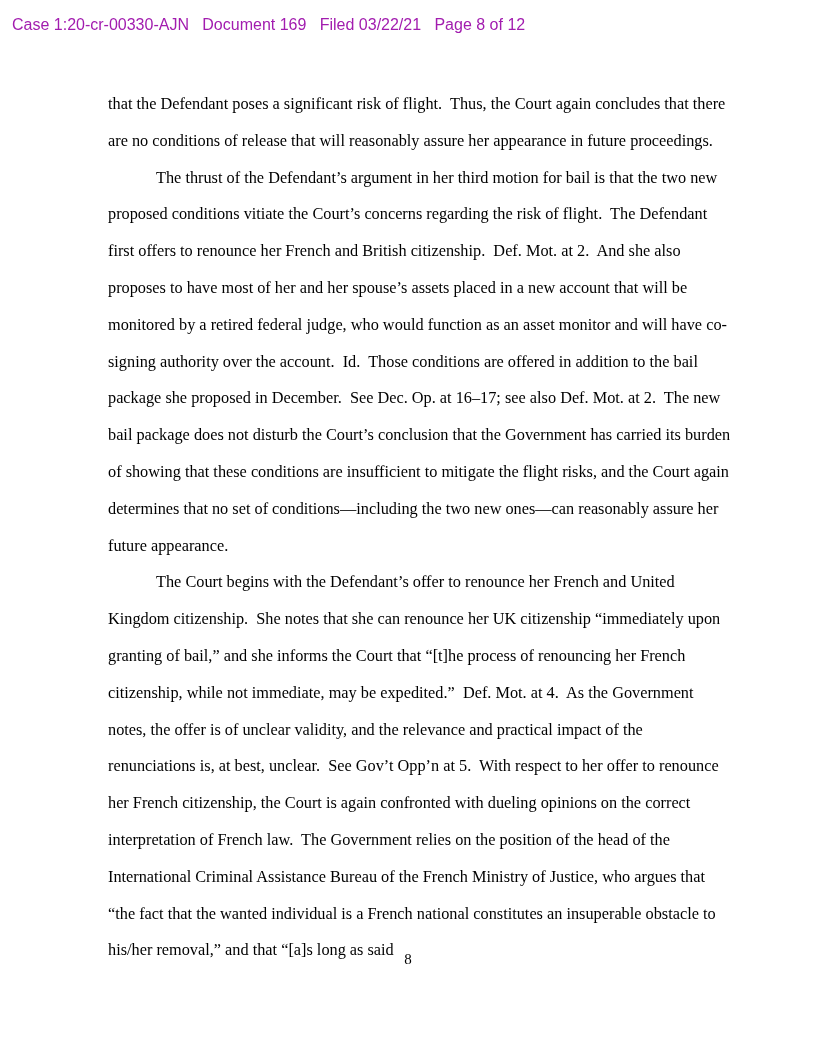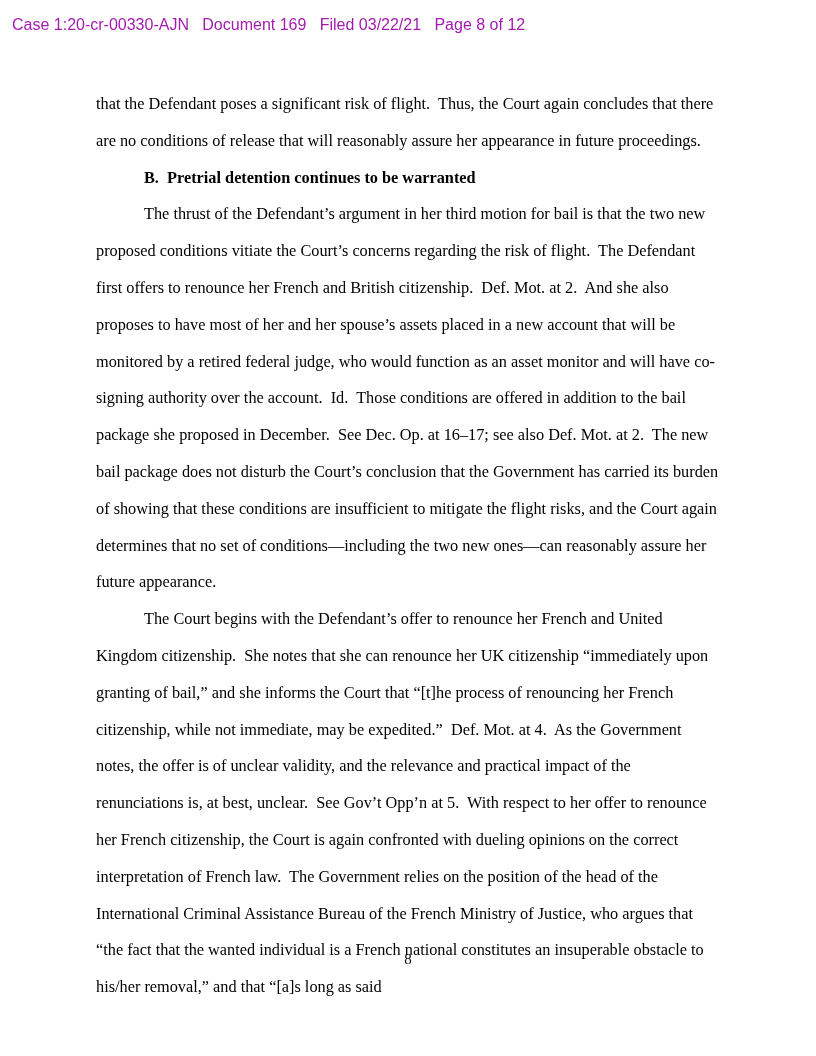--- a/index.html
+++ b/index.html
@@ -21,21 +21,21 @@
     width: 100%;
     text-align: left;
     font-family: "Liberation Sans", sans-serif;
     font-size: 16px;
     color: #a21caf;
     white-space: pre;
   }
   .content {
     position: absolute;
     top: 86px;
-    left: 96px;
+    left: 108px;
     width: 626px;
     font-size: 16.3px;
     line-height: 36.8px;
     text-align: left;
   }
   .content p {
     white-space: pre-wrap;
     text-indent: 48px;
   }
   .content p.noindent { text-indent: 0; }
@@ -53,20 +53,19 @@
 </style>
 </head>
 <body>
 
 <div class="page">
 
   <div class="case-header">Case 1:20-cr-00330-AJN   Document 169   Filed 03/22/21   Page 8 of 12</div>
 
   <div class="content">
     <p class="noindent"><span>that the Defendant poses a significant risk of flight.  Thus, the Court again concludes that there are no conditions of release that will reasonably assure her appearance in future proceedings.</span></p>
-    <p><span class="bold">B.  Pretrial detention continues to be warranted</span></p>
     <p><span>The thrust of the Defendant’s argument in her third motion for bail is that the two new proposed conditions vitiate the Court’s concerns regarding the risk of flight.  The Defendant first offers to renounce her French and British citizenship.  Def. Mot. at 2.  And she also proposes to have most of her and her spouse’s assets placed in a new account that will be monitored by a retired federal judge, who would function as an asset monitor and will have co-signing authority over the account.  </span><span class="italic">Id.</span><span>  Those conditions are offered in addition to the bail package she proposed in December.  </span><span class="italic">See</span><span> Dec. Op. at 16–17; </span><span class="italic">see also</span><span> Def. Mot. at 2.  The new bail package does not disturb the Court’s conclusion that the Government has carried its burden of showing that these conditions are insufficient to mitigate the flight risks, and the Court again determines that no set of conditions—including the two new ones—can reasonably assure her future appearance.</span></p>
     <p><span>The Court begins with the Defendant’s offer to renounce her French and United Kingdom citizenship.  She notes that she can renounce her UK citizenship “immediately upon granting of bail,” and she informs the Court that “[t]he process of renouncing her French citizenship, while not immediate, may be expedited.”  Def. Mot. at 4.  As the Government notes, the offer is of unclear validity, and the relevance and practical impact of the renunciations is, at best, unclear.  </span><span class="italic">See</span><span> Gov’t Opp’n at 5.  With respect to her offer to renounce her French citizenship, the Court is again confronted with dueling opinions on the correct interpretation of French law.  The Government relies on the position of the head of the International Criminal Assistance Bureau of the French Ministry of Justice, who argues that “the fact that the wanted individual is a French national constitutes an insuperable obstacle to his/her removal,” and that “[a]s long as said</span></p>
   </div>
 
   <div class="page-footer">8</div>
 
 </div>
 
 </body></html>

